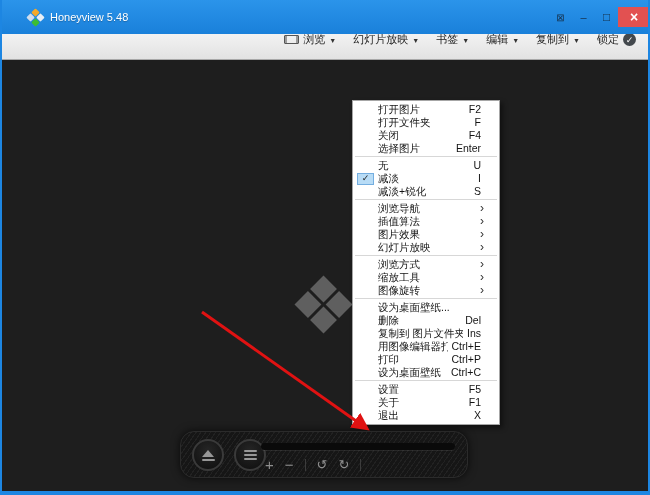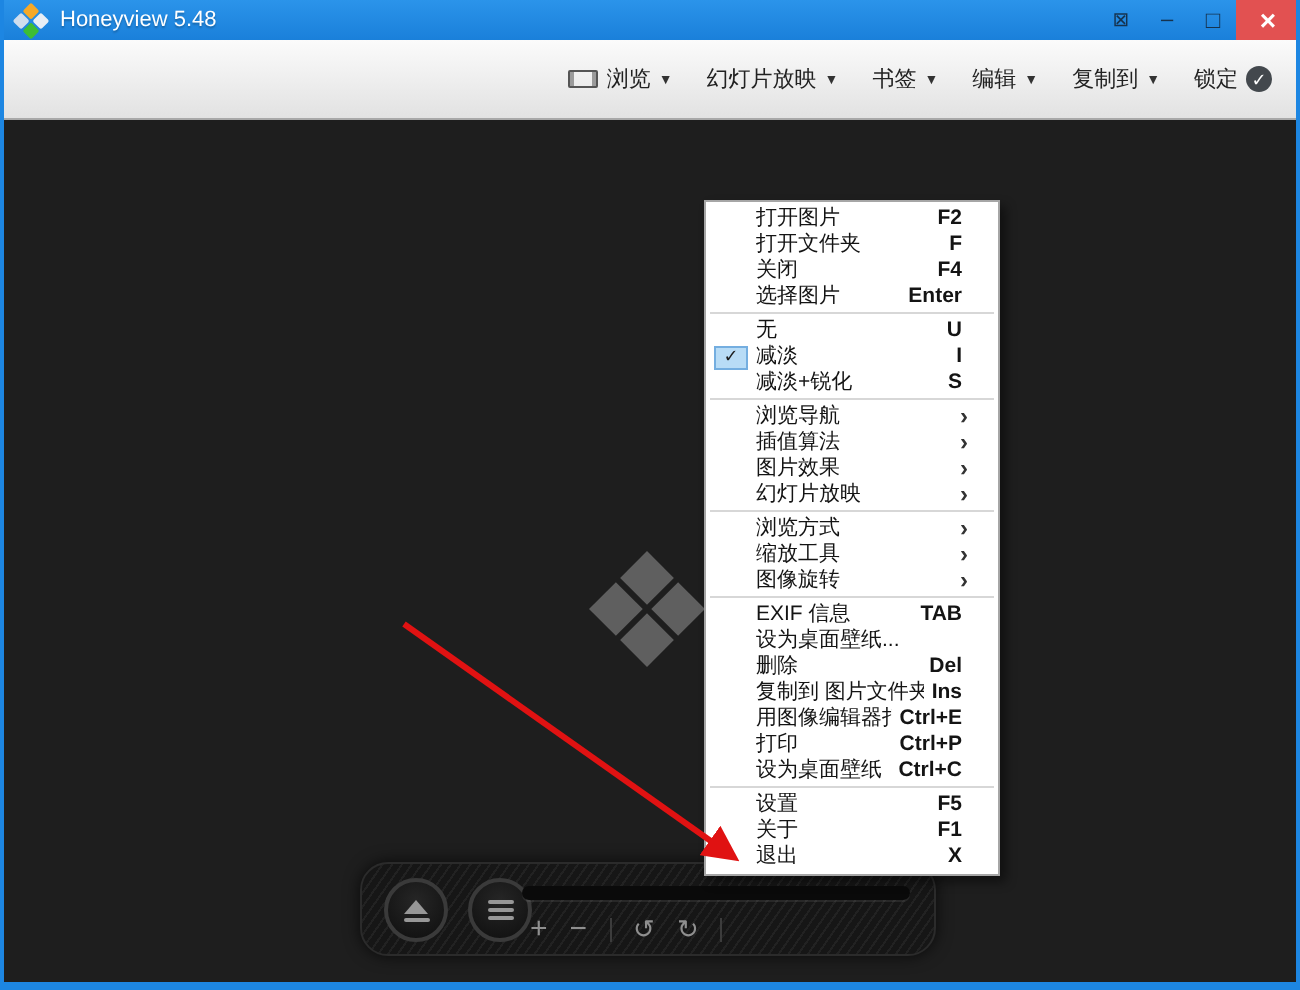--- a/index.html
+++ b/index.html
@@ -6,22 +6,22 @@
   *{box-sizing:border-box;font-family:"Liberation Sans",sans-serif;}
   .window{position:relative;width:650px;height:495px;background:#1e1e1e;overflow:hidden;}
 
   
   .edge{position:absolute;background:#1d86e2;z-index:70;}
   .edge-left{left:0;top:0;width:2px;height:100%;}
   .edge-right{right:0;top:0;width:2px;height:100%;}
   .edge-bottom{left:0;bottom:0;width:100%;height:4px;}
 
   
-  .titlebar{position:absolute;left:0;top:0;width:100%;height:20px;
-    background:linear-gradient(#2b94ea,#1a80da);display:flex;align-items:center;z-index:30;}
+  .titlebar{position:absolute;left:0;top:0;width:100%;height:34px;
+    background:linear-gradient(#2b94ea,#1a80da);display:flex;align-items:center;z-index:30;padding-left:20px;}
   .app-logo{width:13px;height:13px;margin-left:9px;transform:rotate(45deg);
     display:grid;grid-template-columns:1fr 1fr;grid-template-rows:1fr 1fr;gap:1px;flex:none;}
   .app-logo span{display:block;border-radius:1px;}
   .lg-a{background:#f5a928;} .lg-b{background:#e7eef5;} .lg-c{background:#cfdded;} .lg-d{background:#3dbd33;}
   .title-text{color:#ffffff;font-size:11px;margin-left:8px;flex:1;line-height:20px;
     text-shadow:0 1px 1px rgba(0,0,0,.25);white-space:nowrap;}
   .win-controls{display:flex;height:20px;align-items:stretch;}
   .winbtn{width:23px;display:flex;align-items:center;justify-content:center;
     color:#16324d;font-size:11px;cursor:default;}
   .winbtn.pin{font-size:10px;}
@@ -72,21 +72,21 @@
   
   .menu{position:absolute;left:352px;top:100px;width:148px;background:#ffffff;
     border:1px solid #a6a6a6;box-shadow:3px 3px 5px rgba(0,0,0,.45);
     padding:2px 0;z-index:40;font-size:10.5px;color:#141414;}
   .menu-item{height:13px;display:flex;align-items:center;padding-right:18px;line-height:13px;
     white-space:nowrap;cursor:default;}
   .gutter{width:25px;flex:none;display:flex;align-items:center;justify-content:center;}
   .check{width:17px;height:12px;background:#b8dcf6;border:1px solid #74aee0;
     display:flex;align-items:center;justify-content:center;font-size:9px;color:#1c1c1c;}
   .mlabel{flex:1;overflow:hidden;}
-  .mright{flex:none;margin-left:4px;font-weight:bold;}
+  .mright{flex:none;margin-left:4px;}
   .mright.sub{font-size:12px;color:#333;margin-right:-3px;}
   .menu-sep{height:1px;background:#d7d7d7;margin:1px 2px 2px 2px;}
 
   .arrow-svg{position:absolute;left:0;top:0;width:650px;height:495px;z-index:60;pointer-events:none;}
 </style>
 </head>
 <body>
 
 <div class="window">
 
@@ -238,25 +238,20 @@
         <span class="mright sub">›</span>
       </div>
       <div class="menu-item">
         <span class="gutter"></span>
         <span class="mlabel">图像旋转</span>
         <span class="mright sub">›</span>
       </div>
       <div class="menu-sep"></div>
       <div class="menu-item">
         <span class="gutter"></span>
-        <span class="mlabel">EXIF 信息</span>
-        <span class="mright">TAB</span>
-      </div>
-      <div class="menu-item">
-        <span class="gutter"></span>
         <span class="mlabel">设为桌面壁纸...</span>
         <span class="mright"></span>
       </div>
       <div class="menu-item">
         <span class="gutter"></span>
         <span class="mlabel">删除</span>
         <span class="mright">Del</span>
       </div>
       <div class="menu-item">
         <span class="gutter"></span>

